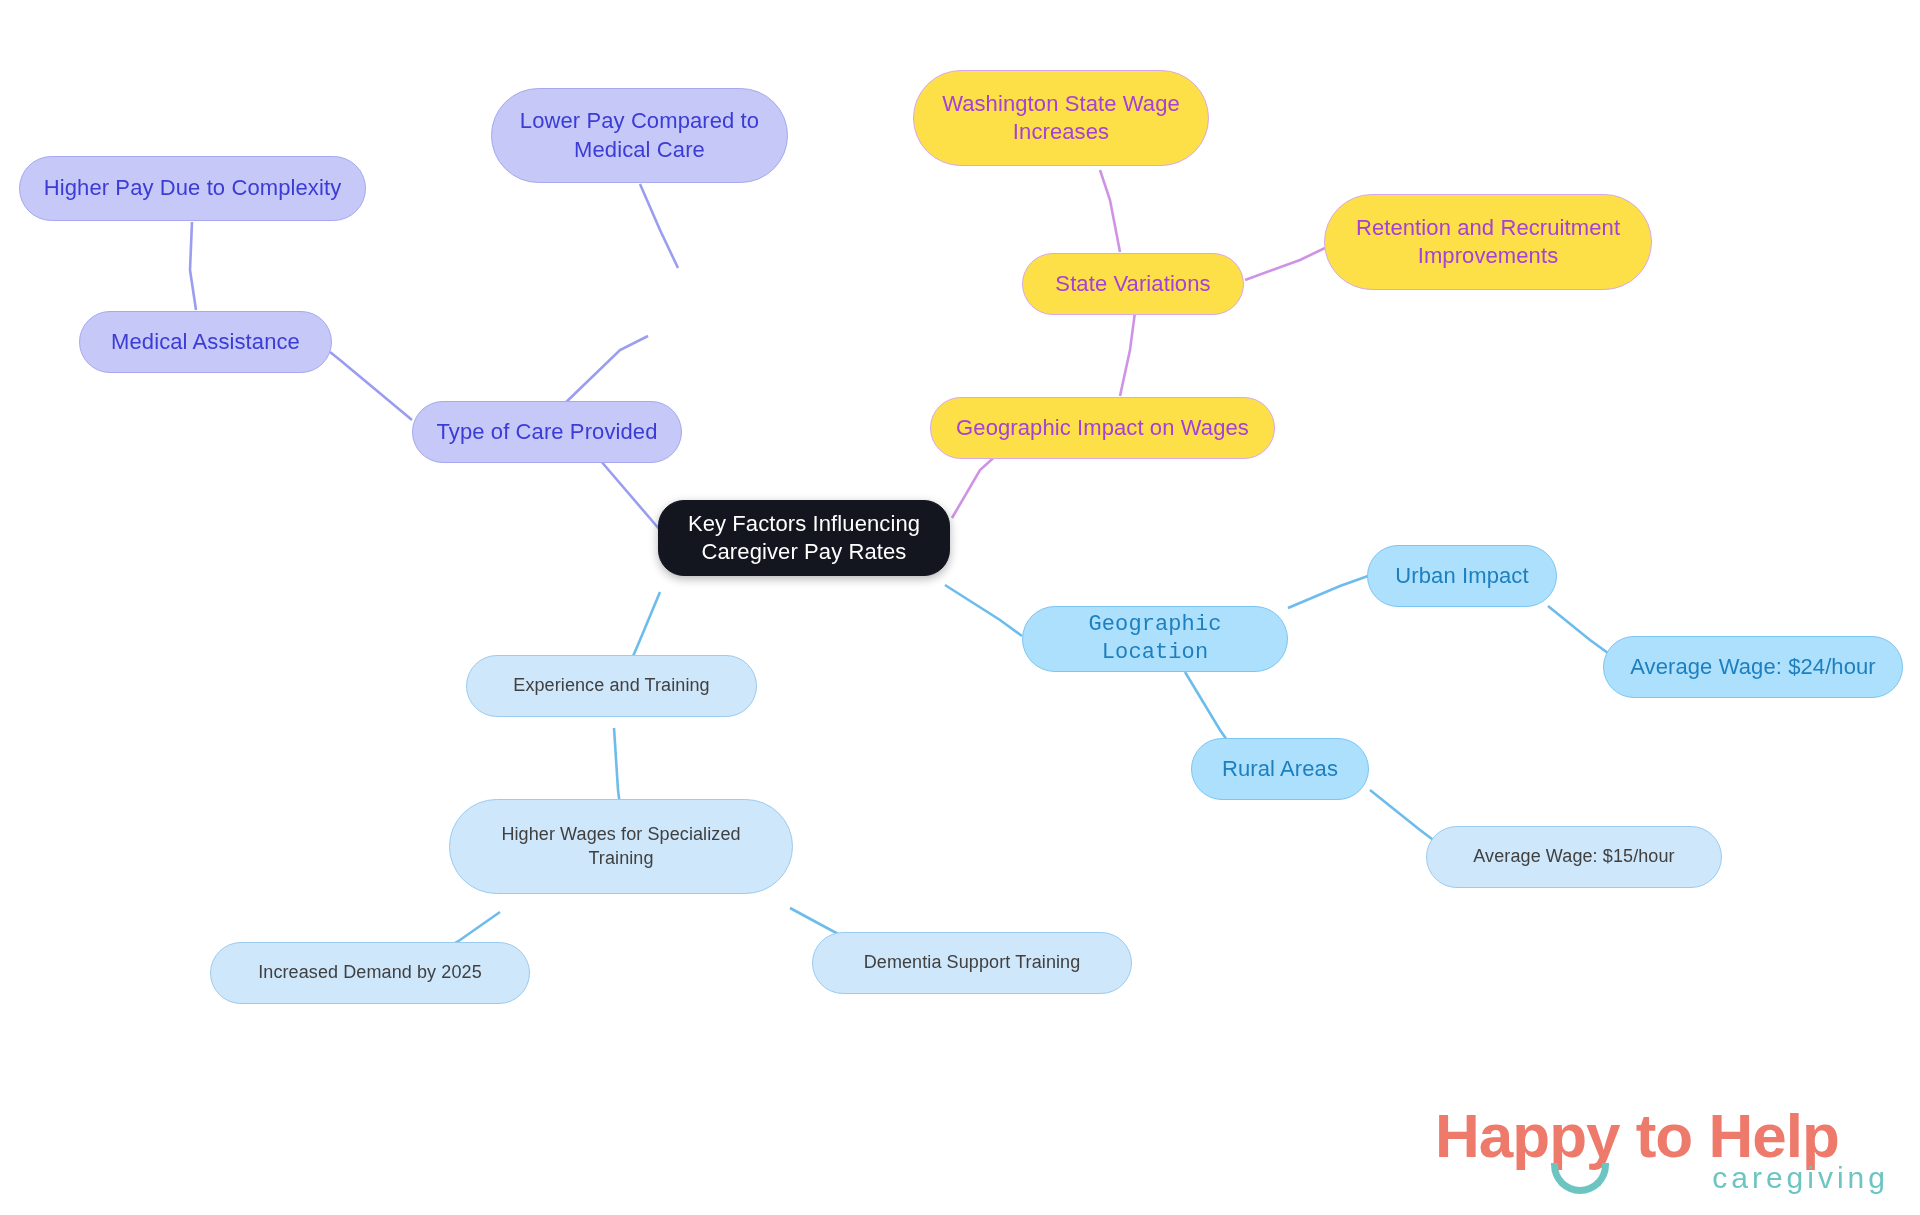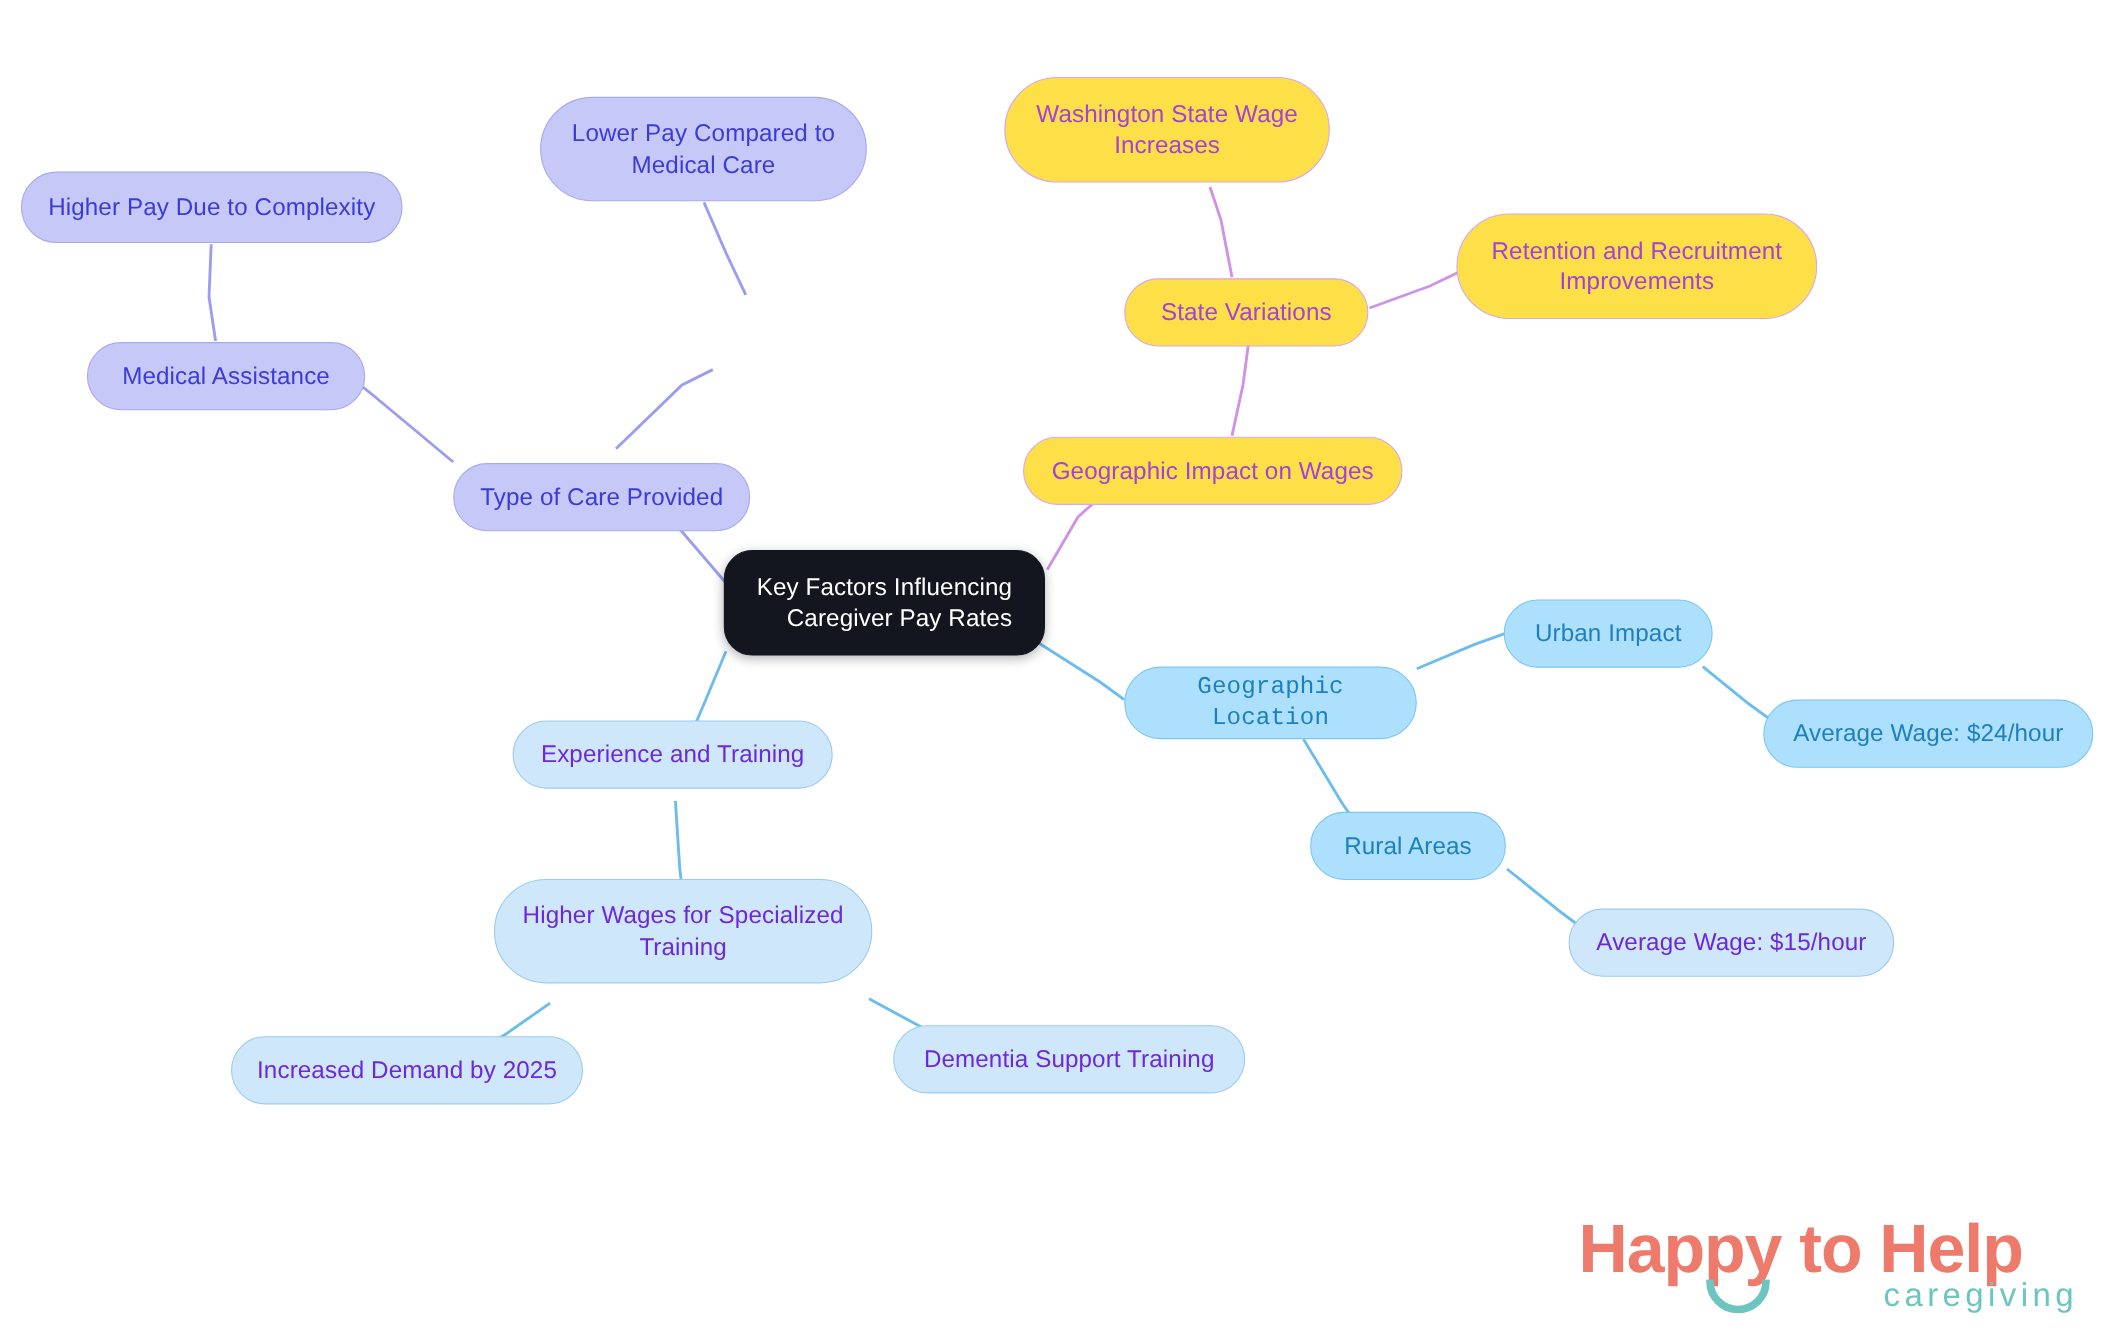--- a/index.html
+++ b/index.html
@@ -63,22 +63,22 @@
   }
   .node-blue {
     background: #ade0fc;
     border-color: #7cc6f2;
     color: #1e7fbf;
     font-size: 22px;
   }
   .node-blue-soft {
     background: #cfe7fb;
     border-color: #9bcbf0;
-    color: #6d28d9;
-    font-size: 22px;
+    color: #404040;
+    font-size: 18px;
   }
 
   
   #logo {
     position: absolute;
     left: 1435px;
     top: 1105px;
     width: 460px;
     height: 100px;
   }
@@ -148,24 +148,24 @@
 
     <path d="M 660 592 L 640 640 L 628 668" fill="none" stroke="#6cbcec" stroke-width="2.6"></path>
 
     <path d="M 614 728 L 618 790 L 620 806" fill="none" stroke="#6cbcec" stroke-width="2.6"></path>
 
     <path d="M 500 912 L 460 940 L 440 952" fill="none" stroke="#6cbcec" stroke-width="2.6"></path>
 
     <path d="M 790 908 L 840 935 L 862 945" fill="none" stroke="#6cbcec" stroke-width="2.6"></path>
   </svg>
 
-  <div class="node node-root" style="left:658px; top:500px; width:292px; height:96px;text-align:right;">Key Factors Influencing
+  <div class="node node-root" style="left:658px; top:500px; width:292px; height:76px;">Key Factors Influencing
 Caregiver Pay Rates</div>
 
-  <div class="node node-purple" style="left:412px; top:401px; width:270px; height:62px;margin-top:20px;">Type of Care Provided</div>
+  <div class="node node-purple" style="left:412px; top:401px; width:270px; height:62px;">Type of Care Provided</div>
 
   <div class="node node-purple" style="left:79px; top:311px; width:253px; height:62px;">Medical Assistance</div>
 
   <div class="node node-purple" style="left:19px; top:156px; width:347px; height:65px;">Higher Pay Due to Complexity</div>
 
 
   <div class="node node-purple" style="left:491px; top:88px; width:297px; height:95px;">Lower Pay Compared to
 Medical Care</div>
 
   <div class="node node-magenta" style="left:1022px; top:253px; width:222px; height:62px;">State Variations</div>

